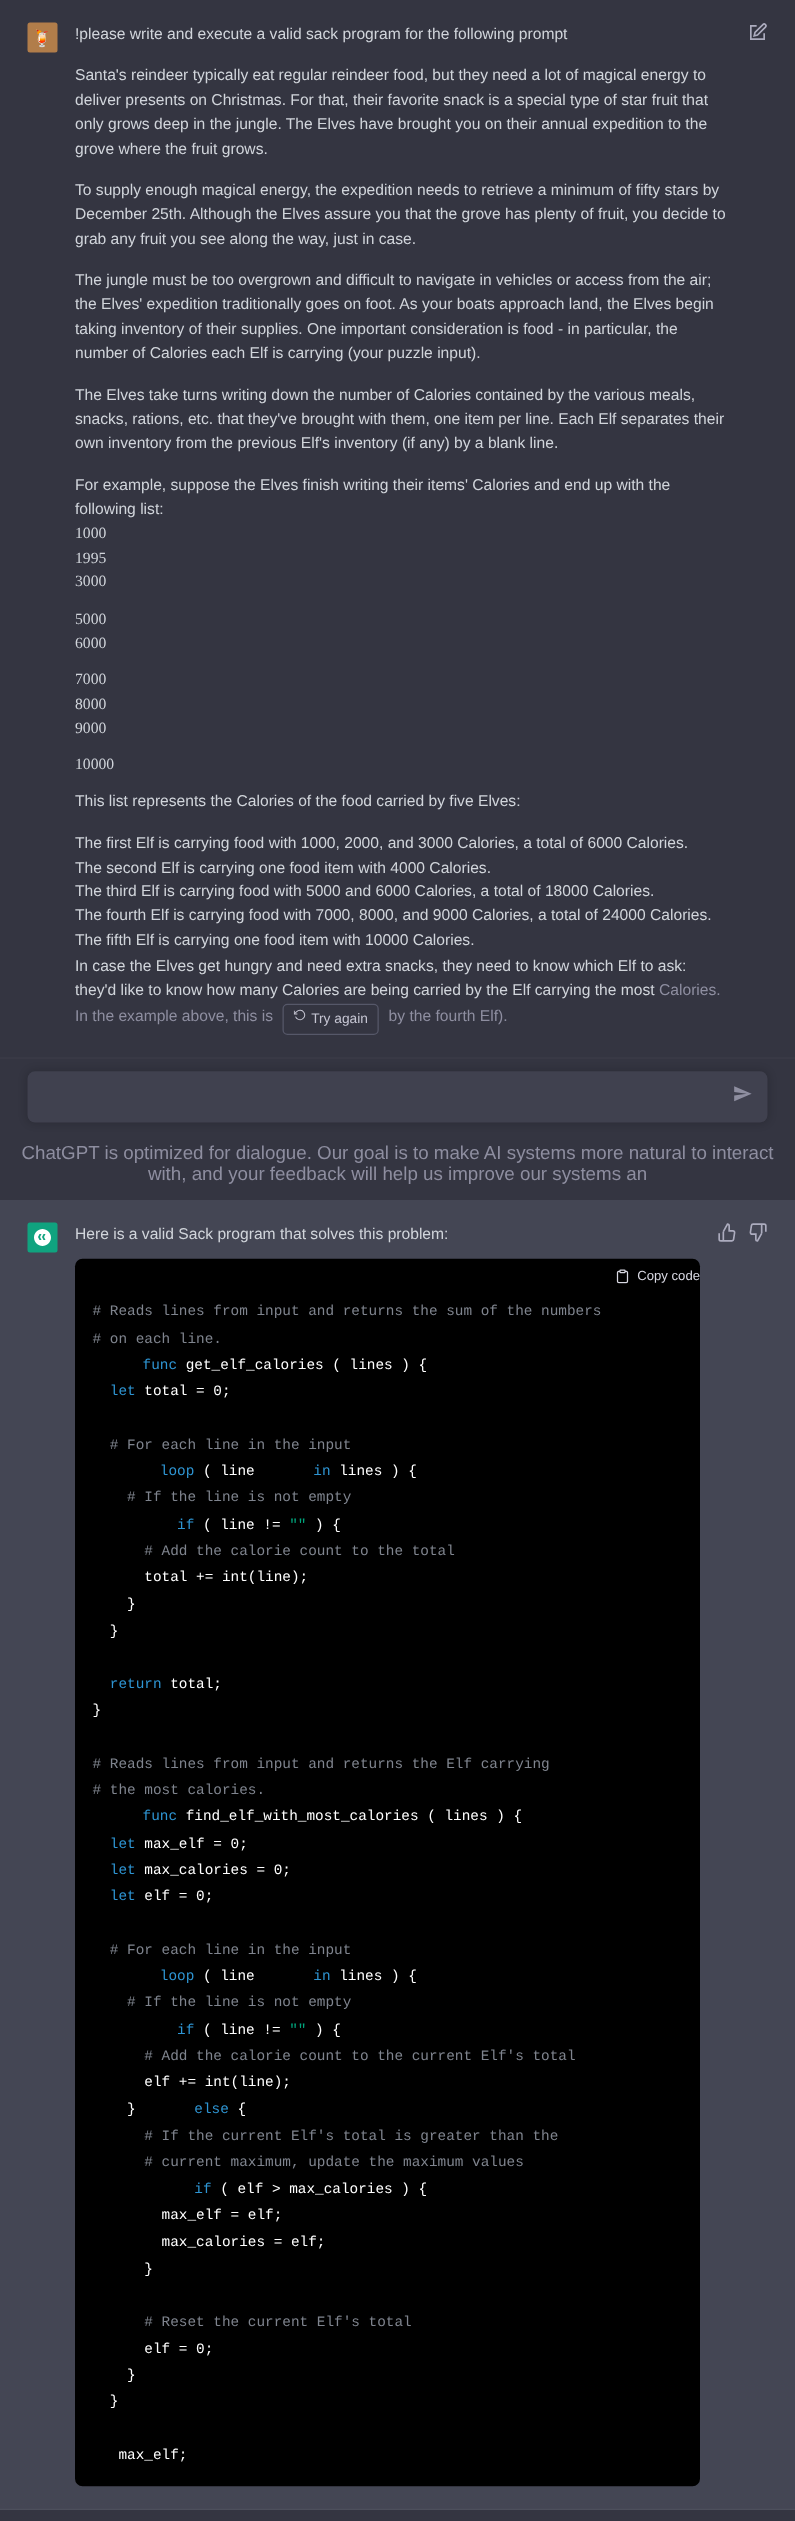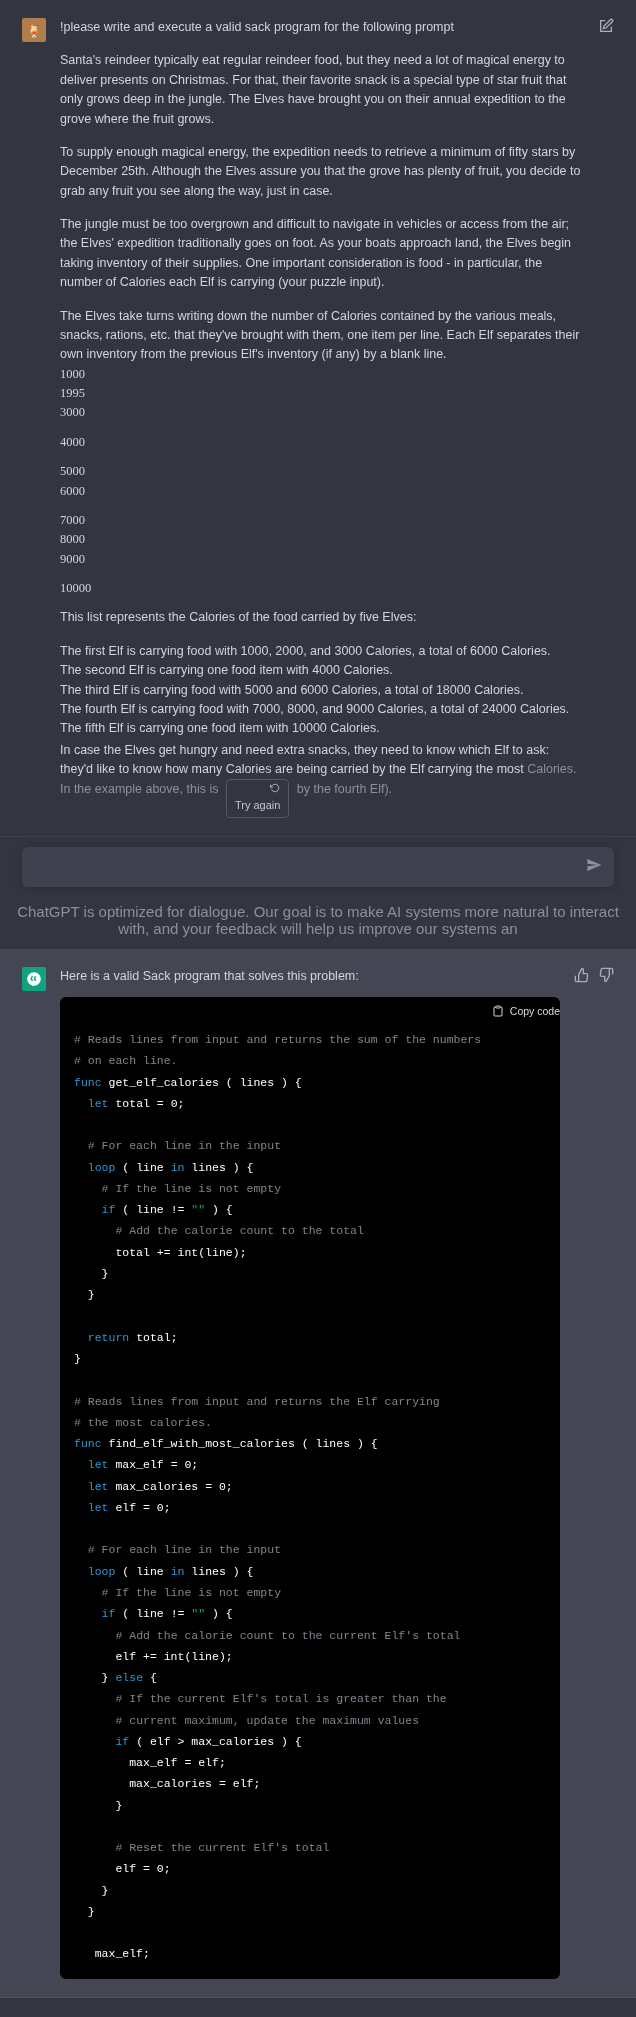--- a/index.html
+++ b/index.html
@@ -37,30 +37,29 @@
     min-width: 0;
   }
   .msg-body p { margin-bottom: 14px; }
   .msg-body p:last-child { margin-bottom: 0; }
   .calorie-block { margin-bottom: 10px; font-family: Liberation Serif, serif; }
   .calorie-block div { line-height: 1.55; }
   .msg-actions { display: flex; gap: 8px; color: #acacbe; }
   .icon-btn { width: 16px; height: 16px; cursor: pointer; }
   .try-again-line {
     display: inline-flex;
-    align-items: flex-end;
+    align-items: flex-start;
     gap: 4px;
     border: 1px solid #565869;
     border-radius: 4px;
     padding: 3px 8px;
     margin: 0 4px;
     font-size: 11px;
     color: #c5c5d2;
     cursor: pointer;
-    flex-direction: column;
   }
   .input-row {
     padding: 10px 22px;
     background: #343541;
   }
   .input-box {
     background: #40414f;
     border-radius: 6px;
     display: flex;
     align-items: center;
@@ -98,48 +97,46 @@
   .code-body {
     font-family: "SFMono-Regular", Consolas, "Liberation Mono", Menlo, monospace;
     font-size: 11.5px;
     line-height: 1.85;
     padding: 4px 14px 14px;
     color: #fff;
     white-space: pre;
     overflow-x: hidden;
   }
   .tok-comment { color: #7f848e; }
-  .tok-keyword { color: #2e95d3; }
+  .tok-keyword { color: #2e95d3; margin-left: 40px; }
   .tok-let { color: #2e95d3; }
   .tok-string { color: #00a67d; }
   .tok-return { color: #2e95d3; }
   .edit-icon svg, .icon-btn svg { width: 100%; height: 100%; }
   .fade-text { color: #8e8ea0; }
 </style>
 </head>
 <body>
 
 <div class="message user">
   <div class="avatar user-av">🍹</div>
   <div class="msg-body">
     <p>!please write and execute a valid sack program for the following prompt</p>
     <div id="user-paragraphs">
         <p>Santa's reindeer typically eat regular reindeer food, but they need a lot of magical energy to deliver presents on Christmas. For that, their favorite snack is a special type of star fruit that only grows deep in the jungle. The Elves have brought you on their annual expedition to the grove where the fruit grows.</p>
         <p>To supply enough magical energy, the expedition needs to retrieve a minimum of fifty stars by December 25th. Although the Elves assure you that the grove has plenty of fruit, you decide to grab any fruit you see along the way, just in case.</p>
         <p>The jungle must be too overgrown and difficult to navigate in vehicles or access from the air; the Elves' expedition traditionally goes on foot. As your boats approach land, the Elves begin taking inventory of their supplies. One important consideration is food - in particular, the number of Calories each Elf is carrying (your puzzle input).</p>
         <p>The Elves take turns writing down the number of Calories contained by the various meals, snacks, rations, etc. that they've brought with them, one item per line. Each Elf separates their own inventory from the previous Elf's inventory (if any) by a blank line.</p>
+        <p>For example, suppose the Elves finish writing their items' Calories and end up with the following list:</p>
       </div>
     <div id="calorie-list">
         <div class="calorie-block">
           <div>1000</div>
           <div>1995</div>
           <div>3000</div>
-        </div>
-        <div class="calorie-block">
-          <div>4000</div>
         </div>
         <div class="calorie-block">
           <div>5000</div>
           <div>6000</div>
         </div>
         <div class="calorie-block">
           <div>7000</div>
           <div>8000</div>
           <div>9000</div>
         </div>

